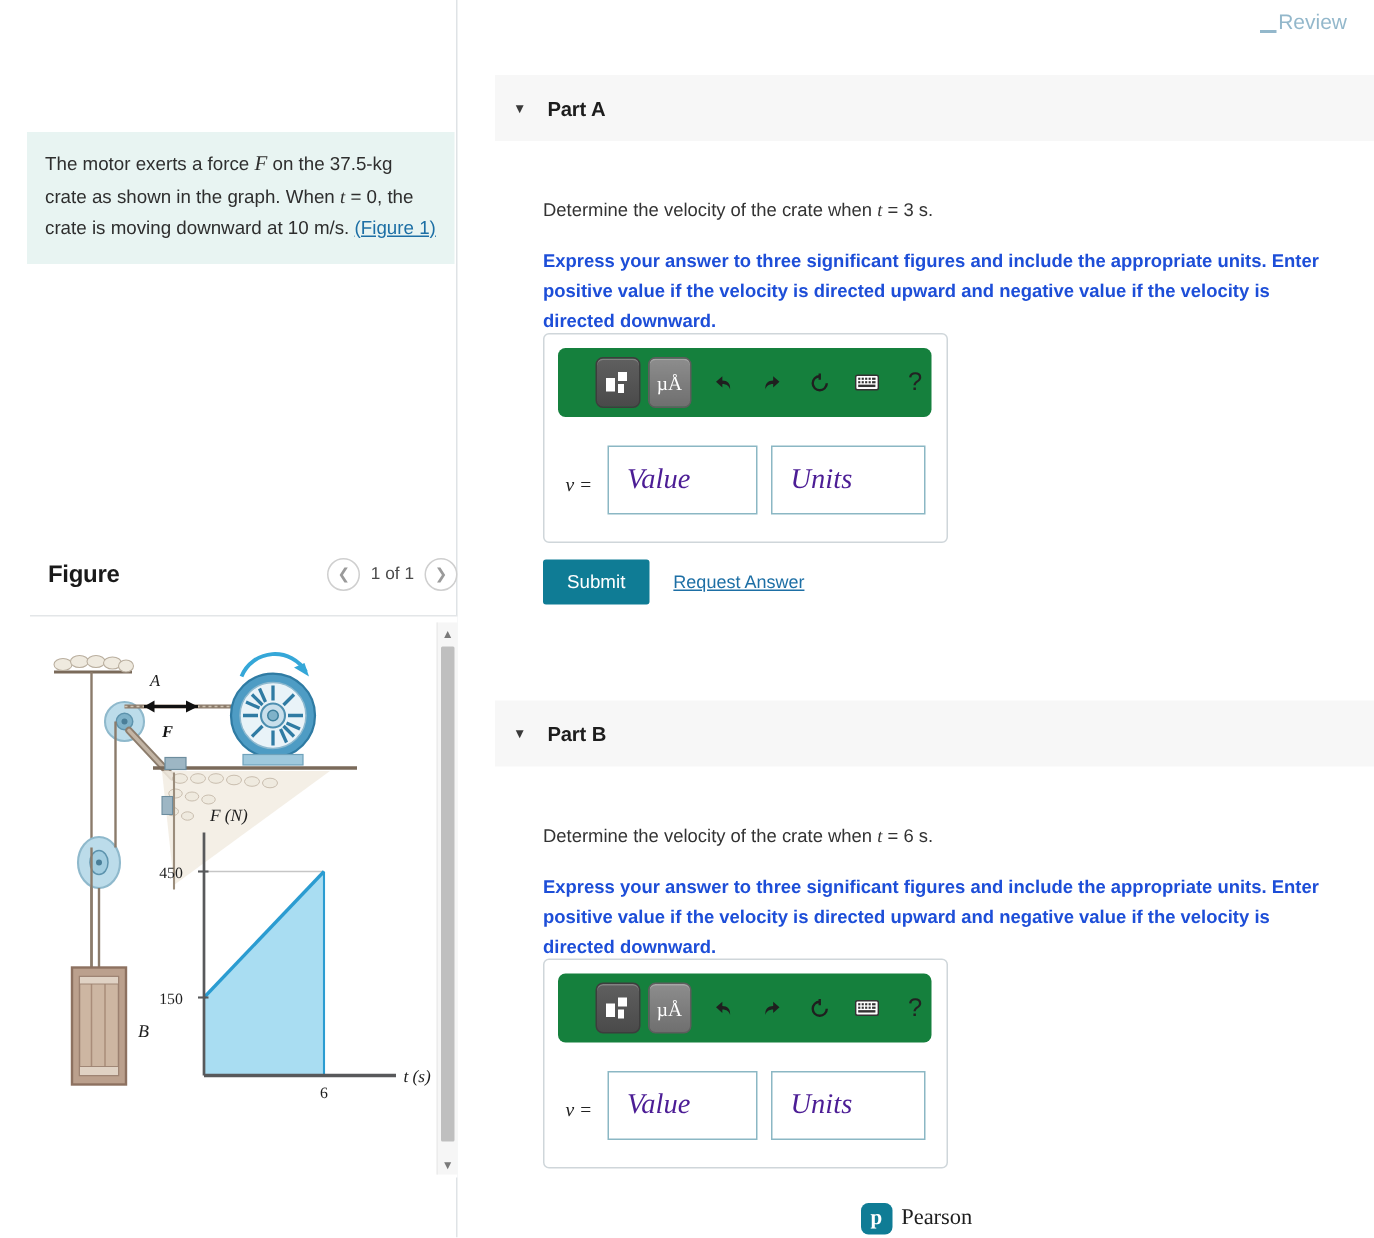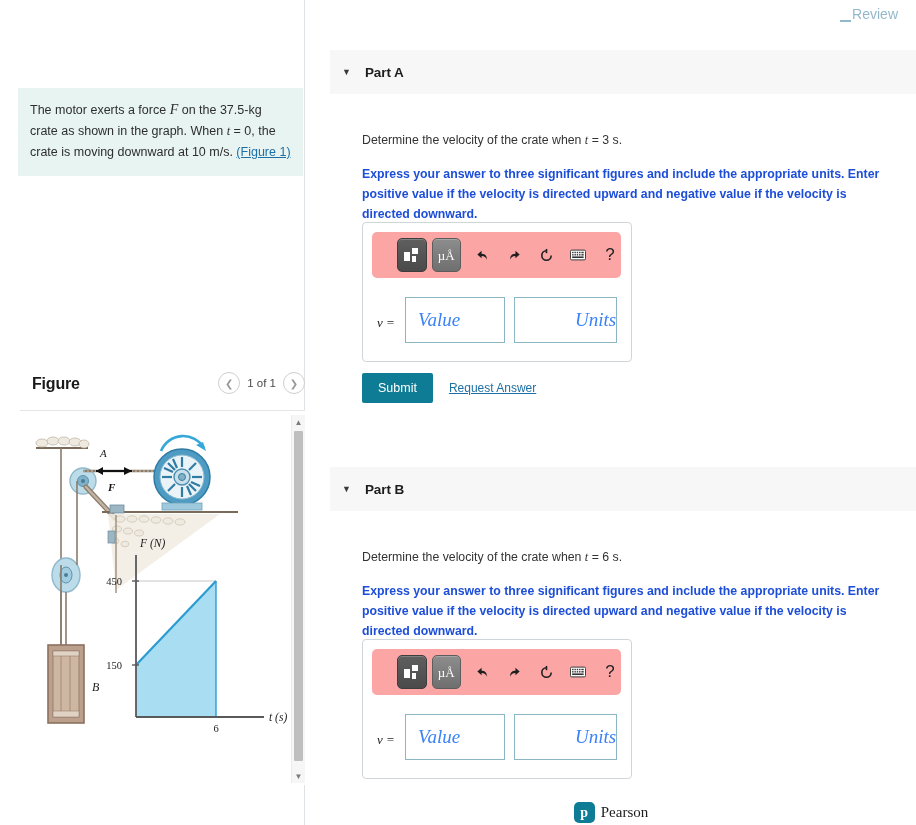--- a/index.html
+++ b/index.html
@@ -108,21 +108,21 @@
   .mser{font-family:"Liberation Serif",serif;font-style:italic;}
 
   
   .answer-box{
     position:absolute;left:56px;width:270px;height:140px;
     border:1px solid #cfd6da;border-radius:4px;background:#fff;
     box-sizing:border-box;
   }
   .tool-strip{
     position:absolute;left:9px;top:9px;width:249px;height:46px;
-    background:#fca5a5;border-radius:5px;
+    background:#15803d;border-radius:5px;
     display:flex;align-items:center;
   }
   .tbtn{
     width:30px;height:32px;border-radius:5px;
     display:flex;align-items:center;justify-content:center;
     margin-left:5px;
     background:linear-gradient(#5f5f5f,#4a4a4a);
     border:1px solid #3d3d3d;
     box-shadow:inset 0 1px 0 rgba(255,255,255,.22);
   }
@@ -140,24 +140,24 @@
     position:absolute;left:14px;top:92px;
     font-family:"Liberation Serif",serif;font-style:italic;font-size:13px;color:#222;
   }
   .field{
     position:absolute;top:74px;height:46px;
     border:1px solid #8bb7c4;background:#fff;box-sizing:border-box;
     display:flex;align-items:center;
   }
   .field .ph{
     font-family:"Liberation Serif",serif;font-style:italic;
-    font-size:19px;color:#3b82f6;margin-left:12px;
+    font-size:19px;color:#4c1d95;margin-left:12px;
   }
   .field.value{left:42px;width:100px;}
-  .field.units{left:151px;width:103px;padding-left:48px;}
+  .field.units{left:151px;width:103px;}
 
   .submit-row{position:absolute;left:56px;display:flex;align-items:center;}
   .submit-btn{
     background:#0f7c95;color:#fff;border:none;
     font-size:12.5px;font-family:"Liberation Sans",sans-serif;
     padding:8px 16px;border-radius:2px;cursor:pointer;
   }
   .req-answer{
     margin-left:16px;font-size:12px;color:#1d6fa5;
     text-decoration:underline;cursor:pointer;

